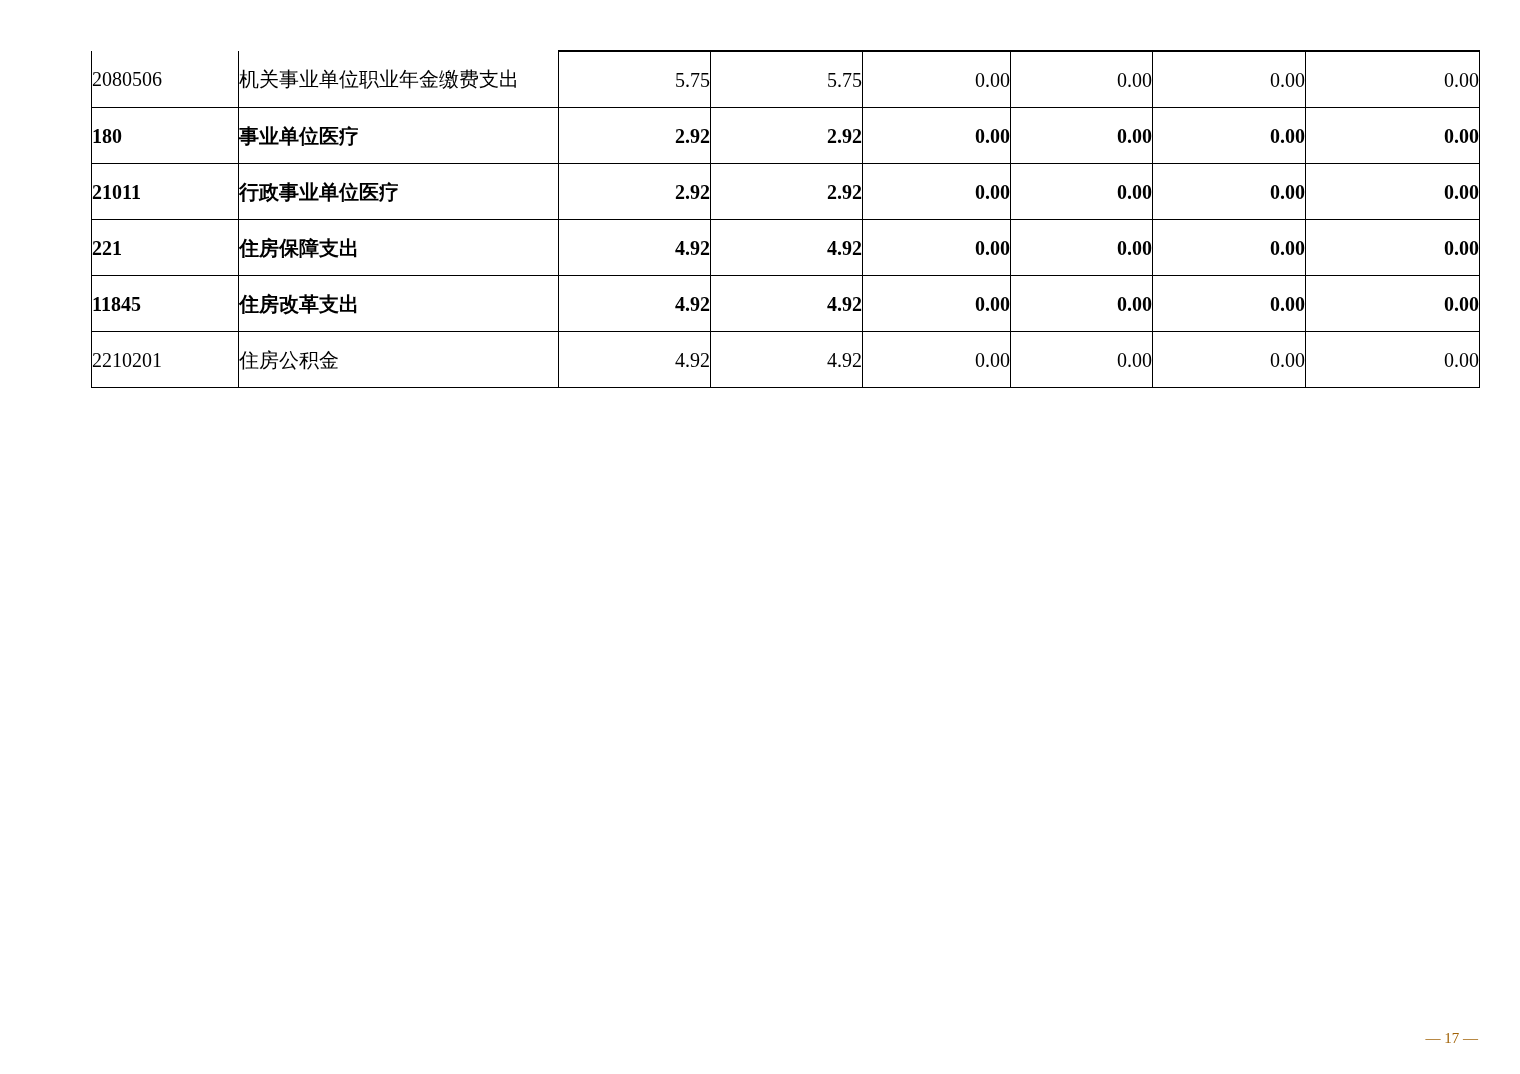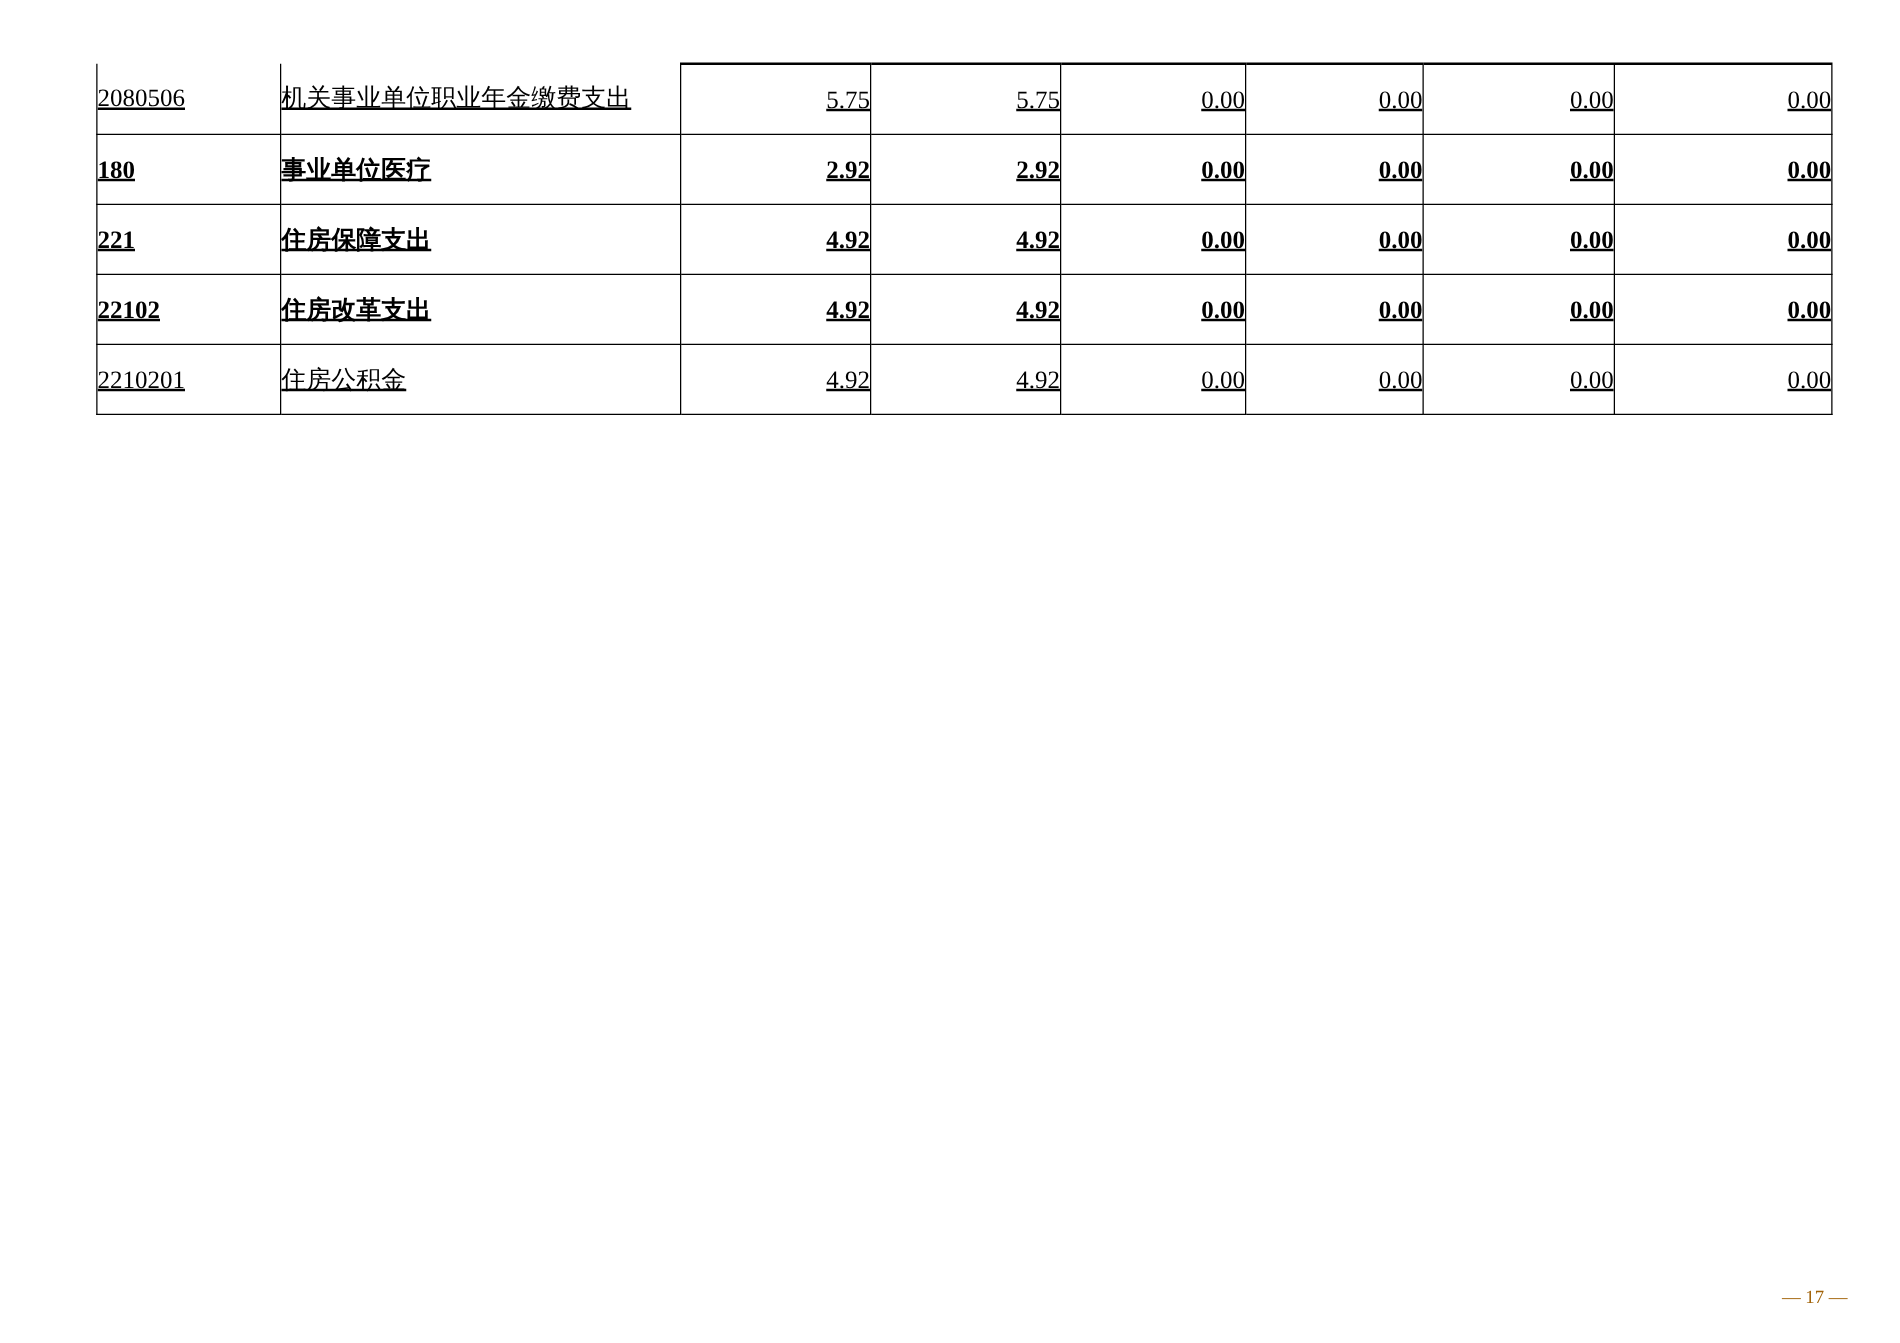--- a/index.html
+++ b/index.html
@@ -15,26 +15,25 @@
   }
   .page {
     position: absolute;
     left: 0; top: 0;
     width: 1520px;
     height: 1074px;
     background: #ffffff;
   }
   table.budget-table {
     position: absolute;
-    left: 77px;
+    left: 91px;
     top: 50px;
     border-collapse: collapse;
     table-layout: fixed;
     width: 1388px;
-    text-decoration: underline;
   }
   table.budget-table td {
     border: 1px solid #000000;
     height: 55px;
     padding: 0;
     font-size: 20px;
     line-height: 1.1;
     vertical-align: middle;
     background: #ffffff;
     overflow: hidden;
@@ -88,31 +87,41 @@
         <td class="code">180</td>
         <td class="name">事业单位医疗</td>
         <td class="num">2.92</td>
         <td class="num">2.92</td>
         <td class="num">0.00</td>
         <td class="num">0.00</td>
         <td class="num">0.00</td>
         <td class="num">0.00</td>
       </tr>
       <tr class="bold">
+        <td class="code">21011</td>
+        <td class="name">行政事业单位医疗</td>
+        <td class="num">2.92</td>
+        <td class="num">2.92</td>
+        <td class="num">0.00</td>
+        <td class="num">0.00</td>
+        <td class="num">0.00</td>
+        <td class="num">0.00</td>
+      </tr>
+      <tr class="bold">
         <td class="code">221</td>
         <td class="name">住房保障支出</td>
         <td class="num">4.92</td>
         <td class="num">4.92</td>
         <td class="num">0.00</td>
         <td class="num">0.00</td>
         <td class="num">0.00</td>
         <td class="num">0.00</td>
       </tr>
       <tr class="bold">
-        <td class="code">22102</td>
+        <td class="code">11845</td>
         <td class="name">住房改革支出</td>
         <td class="num">4.92</td>
         <td class="num">4.92</td>
         <td class="num">0.00</td>
         <td class="num">0.00</td>
         <td class="num">0.00</td>
         <td class="num">0.00</td>
       </tr>
       <tr>
         <td class="code">2210201</td>

